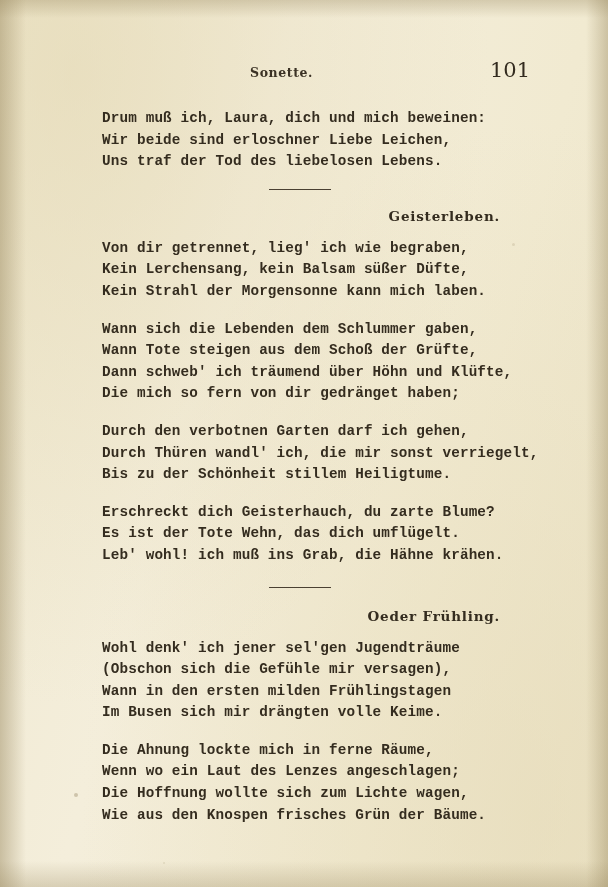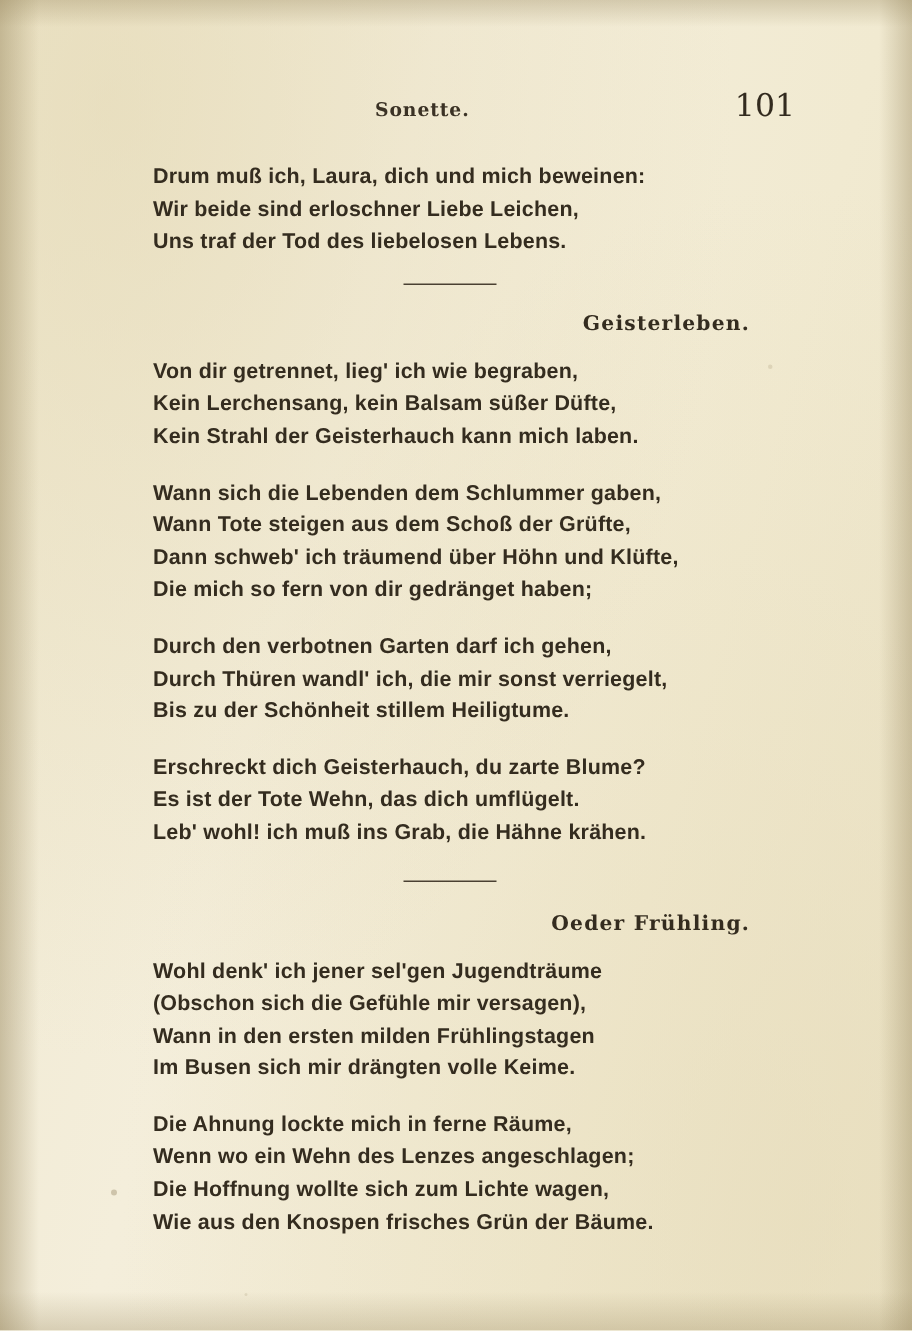--- a/index.html
+++ b/index.html
@@ -88,21 +88,21 @@
     position: absolute;
     right: 0px;
     top: -4px;
     font-size: 21px;
     color: #332b1f;
     font-family: "DejaVu Serif", serif;
   }
 
   
   .verse {
-    font-family: Liberation Sans, sans-serif;
+    font-family: Liberation Mono, monospace;
     font-size: 14.3px;
     line-height: 21.6px;
     color: #342c1f;
     letter-spacing: 0.15px;
     font-weight: 600;
   }
   .verse .line {
     white-space: pre;
   }
   .stanza {
@@ -164,21 +164,21 @@
     <div class="rule-wrap" style="margin-top:16px; margin-bottom:18px;">
       <div class="rule-inner"></div>
     </div>
 
     <div class="poem-title">Geisterleben.</div>
 
     <div class="verse">
       <div class="stanza">
         <div class="line">Von dir getrennet, lieg' ich wie begraben,</div>
         <div class="line">Kein Lerchensang, kein Balsam süßer Düfte,</div>
-        <div class="line">Kein Strahl der Geisterhauch kann mich laben.</div>
+        <div class="line">Kein Strahl der Morgensonne kann mich laben.</div>
       </div>
       <div class="stanza">
         <div class="line">Wann sich die Lebenden dem Schlummer gaben,</div>
         <div class="line">Wann Tote steigen aus dem Schoß der Grüfte,</div>
         <div class="line">Dann schweb' ich träumend über Höhn und Klüfte,</div>
         <div class="line">Die mich so fern von dir gedränget haben;</div>
       </div>
       <div class="stanza">
         <div class="line">Durch den verbotnen Garten darf ich gehen,</div>
         <div class="line">Durch Thüren wandl' ich, die mir sonst verriegelt,</div>
@@ -199,20 +199,20 @@
 
     <div class="verse">
       <div class="stanza">
         <div class="line">Wohl denk' ich jener sel'gen Jugendträume</div>
         <div class="line">(Obschon sich die Gefühle mir versagen),</div>
         <div class="line">Wann in den ersten milden Frühlingstagen</div>
         <div class="line">Im Busen sich mir drängten volle Keime.</div>
       </div>
       <div class="stanza">
         <div class="line">Die Ahnung lockte mich in ferne Räume,</div>
-        <div class="line">Wenn wo ein Wehn des Lenzes angeschlagen;</div>
+        <div class="line">Wenn wo ein Laut des Lenzes angeschlagen;</div>
         <div class="line">Die Hoffnung wollte sich zum Lichte wagen,</div>
         <div class="line">Wie aus den Knospen frisches Grün der Bäume.</div>
       </div>
     </div>
 
   </div>
 </div>
 
 </body></html>

